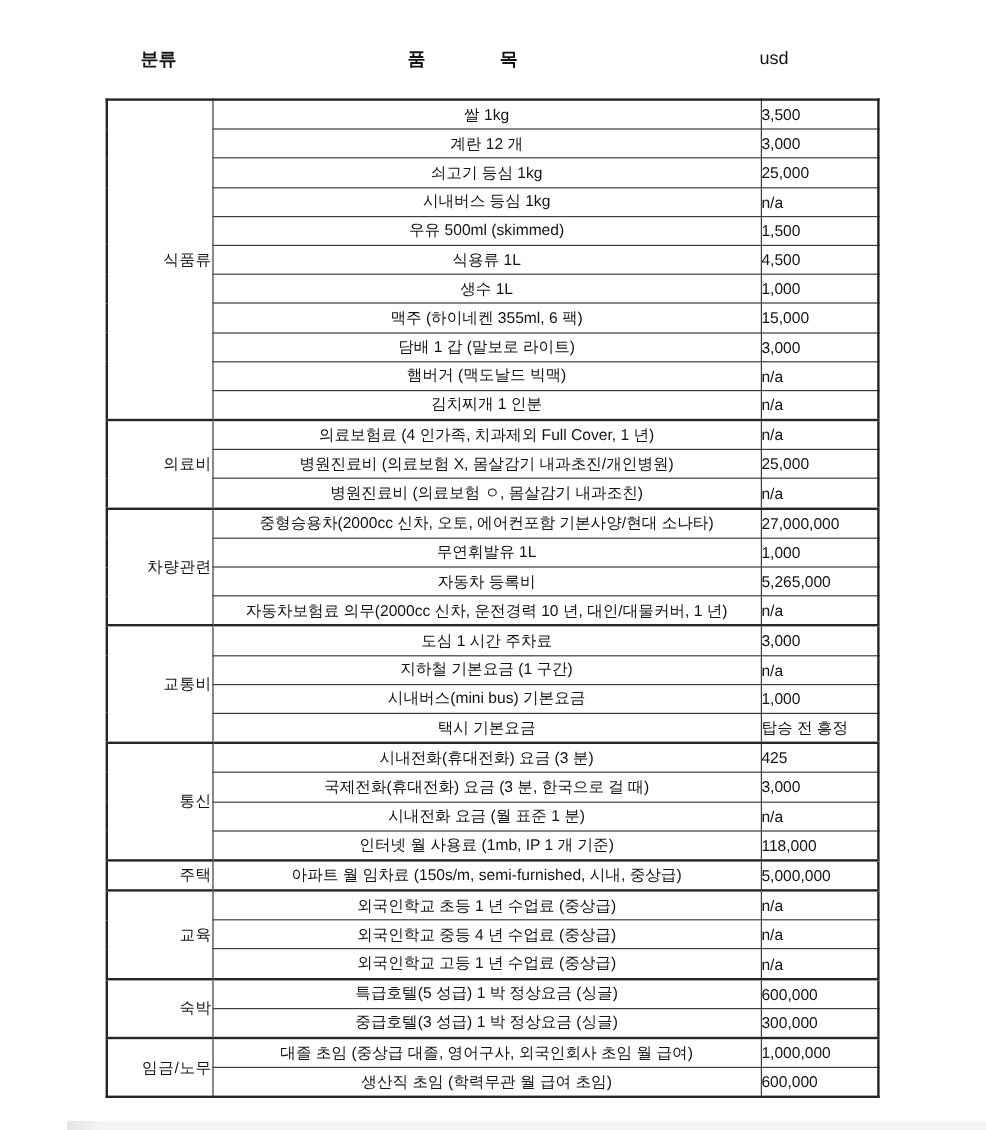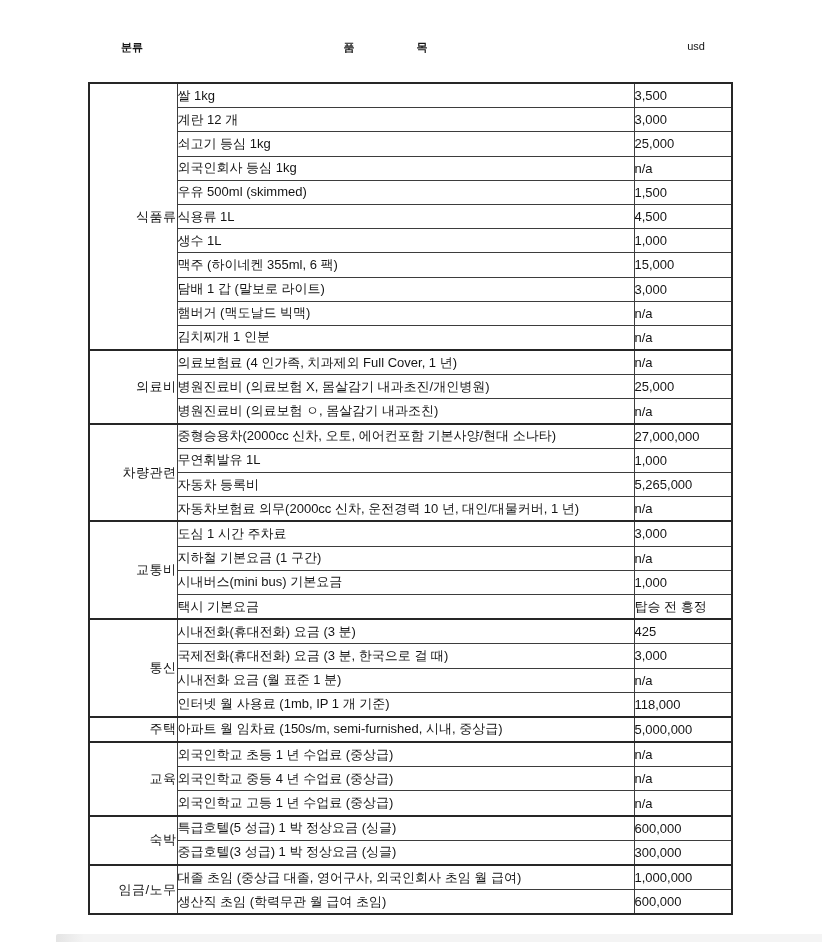--- a/index.html
+++ b/index.html
@@ -16,40 +16,40 @@
     color: #111111;
   }
 
   
   .header-row {
     position: absolute;
     top: 40px;
     left: 88px;
     width: 643px;
     display: flex;
-    font-size: 11px;
+    font-size: 15px;
     font-weight: 600;
     color: #141414;
   }
   .h-cat {
     width: 88px;
     text-align: center;
   }
   .h-item {
     width: 457px;
     box-sizing: border-box;
     display: flex;
     justify-content: center;
     gap: 62px;
     padding-right: 38px;
   }
   .h-usd {
     width: 98px;
     box-sizing: border-box;
-    text-align: right;
+    text-align: left;
     padding-right: 26px;
     font-weight: 500;
   }
 
   
   table.price-table {
     position: absolute;
     top: 82px;
     left: 88px;
     width: 643px;
@@ -69,21 +69,21 @@
   table.price-table tr.section-start td {
     border-top: 2px solid #262626;
   }
   td.cat {
     text-align: right;
     vertical-align: middle;
     letter-spacing: 0.5px;
   }
   td.item {
     padding-left: 7px;
-    text-align: left;
+    text-align: center;
   }
   td.price {
     text-align: left;
   }
 
   
   .bottom-edge {
     position: absolute;
     top: 934px;
     left: 56px;
@@ -119,21 +119,21 @@
       </tr>
       <tr>
         <td class="item">계란 12 개</td>
         <td class="price">3,000</td>
       </tr>
       <tr>
         <td class="item">쇠고기 등심 1kg</td>
         <td class="price">25,000</td>
       </tr>
       <tr>
-        <td class="item">외국인회사 등심 1kg</td>
+        <td class="item">시내버스 등심 1kg</td>
         <td class="price">n/a</td>
       </tr>
       <tr>
         <td class="item">우유 500ml (skimmed)</td>
         <td class="price">1,500</td>
       </tr>
       <tr>
         <td class="item">식용류 1L</td>
         <td class="price">4,500</td>
       </tr>

